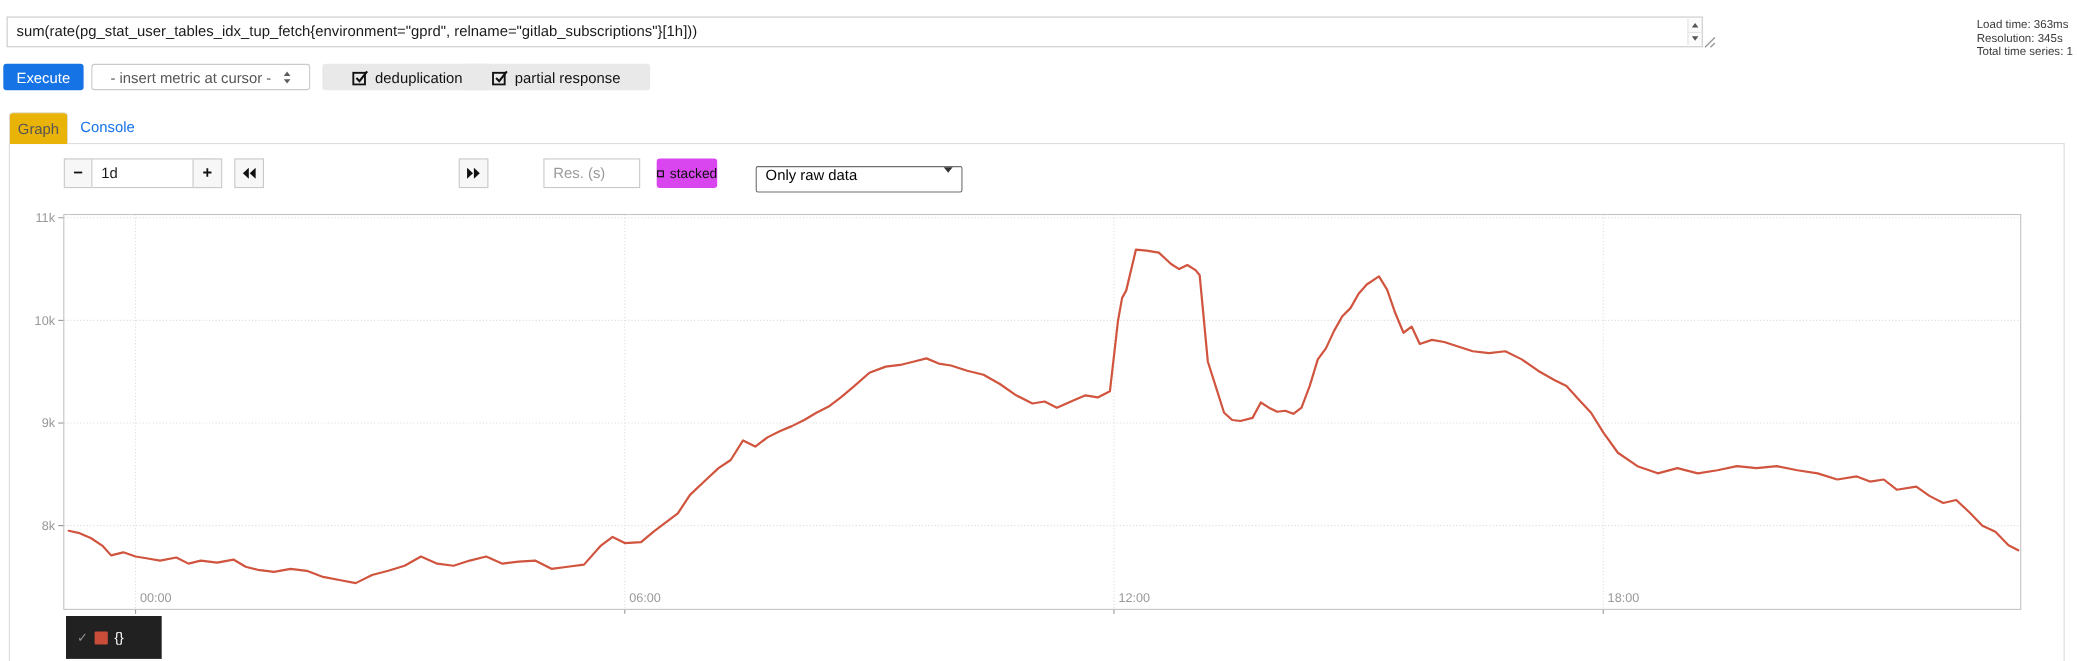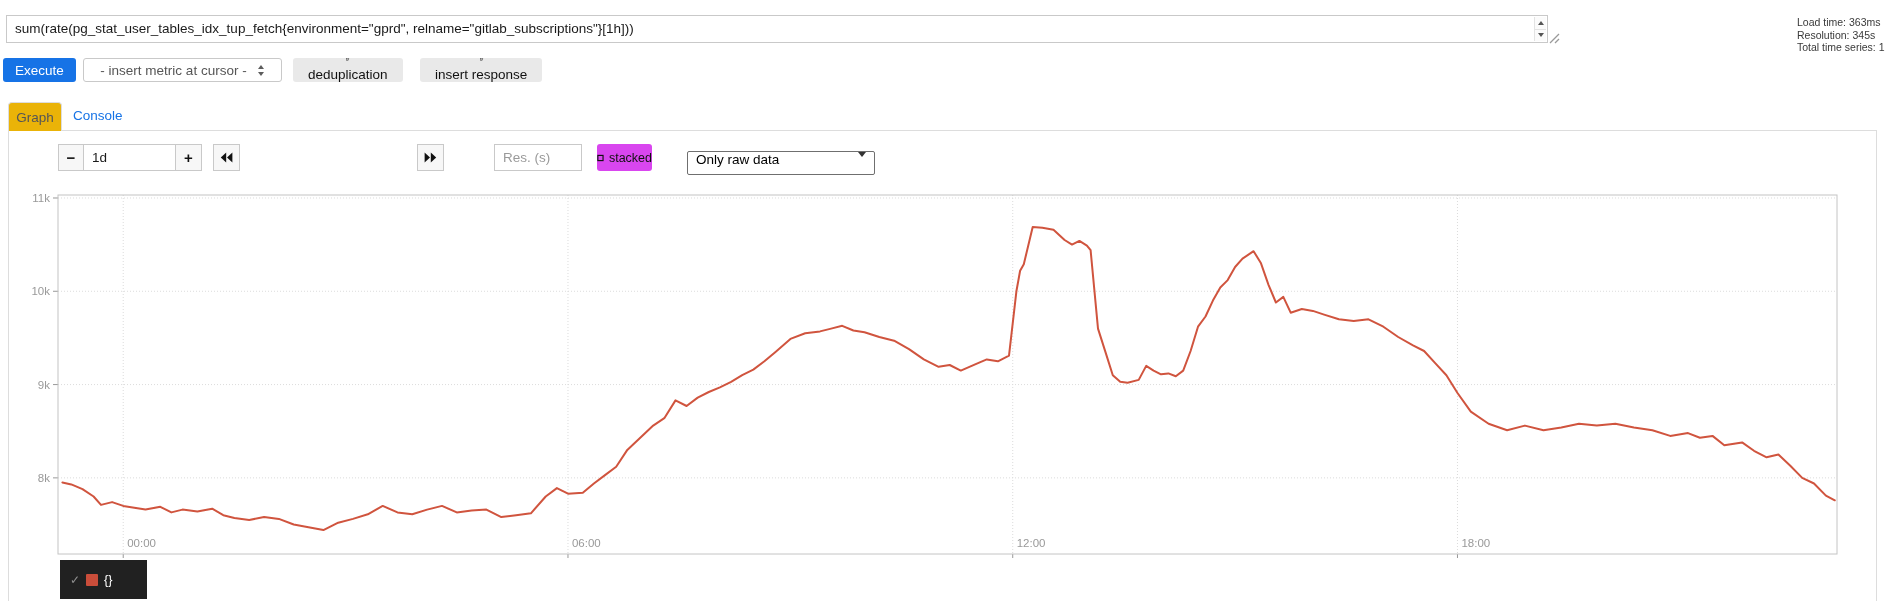--- a/index.html
+++ b/index.html
@@ -35,23 +35,23 @@
     left:3px; top:46px; height:24px; padding:0 12px; border:none; border-radius:3px;
     background:var(--accent,#1673e6); color:#fff; font-size:13.5px; font-family:inherit;
     display:inline-flex; align-items:center; cursor:pointer;
   }
   .select-insert {
     left:83px; top:46px; width:199px; height:24px; border:1px solid #c9c9c9; border-radius:3px;
     background:#fff; color:#565656; font-size:13.5px;
     display:flex; align-items:center; justify-content:center; gap:10px; cursor:pointer;
   }
   .gray-btn {
-    top:46px; height:24px; padding:0 15px; border:none; border-radius:3px; background:#e9e9e9;
+    top:46px; height:24px; padding:0 27px; border:none; border-radius:3px; background:#e9e9e9;
     color:#111; font-size:13.5px; font-family:inherit;
-    display:inline-flex; align-items:center; gap:6px; cursor:pointer;flex-direction:column;
+    display:inline-flex; align-items:center; gap:6px; cursor:pointer;
   }
   .gray-btn svg, .ctrl svg { display:block; }
 
   
   .tab-graph {
     left:8px; top:90px; width:54px; height:29px; background:#eab308; z-index:3;
     border:1px solid #ddd; border-bottom:none; border-radius:4px 4px 0 0;
     display:flex; align-items:center; justify-content:center;
     color:#555; font-size:13.5px; cursor:pointer;
   }
@@ -141,21 +141,21 @@
       <path d="M4 8 L6.8 10.8 L13.8 1.8" fill="none" stroke="#111" stroke-width="1.9"></path>
     </svg>
     <span>deduplication</span>
   </button>
 
   <button class="abs gray-btn" style="left:420px;">
     <svg width="15" height="15" viewBox="0 0 15 15">
       <rect x="1.2" y="3.2" width="10.6" height="10.6" fill="none" stroke="#111" stroke-width="1.7"></rect>
       <path d="M4 8 L6.8 10.8 L13.8 1.8" fill="none" stroke="#111" stroke-width="1.9"></path>
     </svg>
-    <span>insert response</span>
+    <span>partial response</span>
   </button>
 
   <div class="abs tab-graph">Graph</div>
   <div class="abs tab-console">Console</div>
 
   <div class="abs panel"></div>
 
   <button class="abs ctrl" style="left:58px; width:26px;">−</button>
   <div class="abs ctrl-input pad-l" style="left:83px; width:111px;">
     <span>1d</span>

